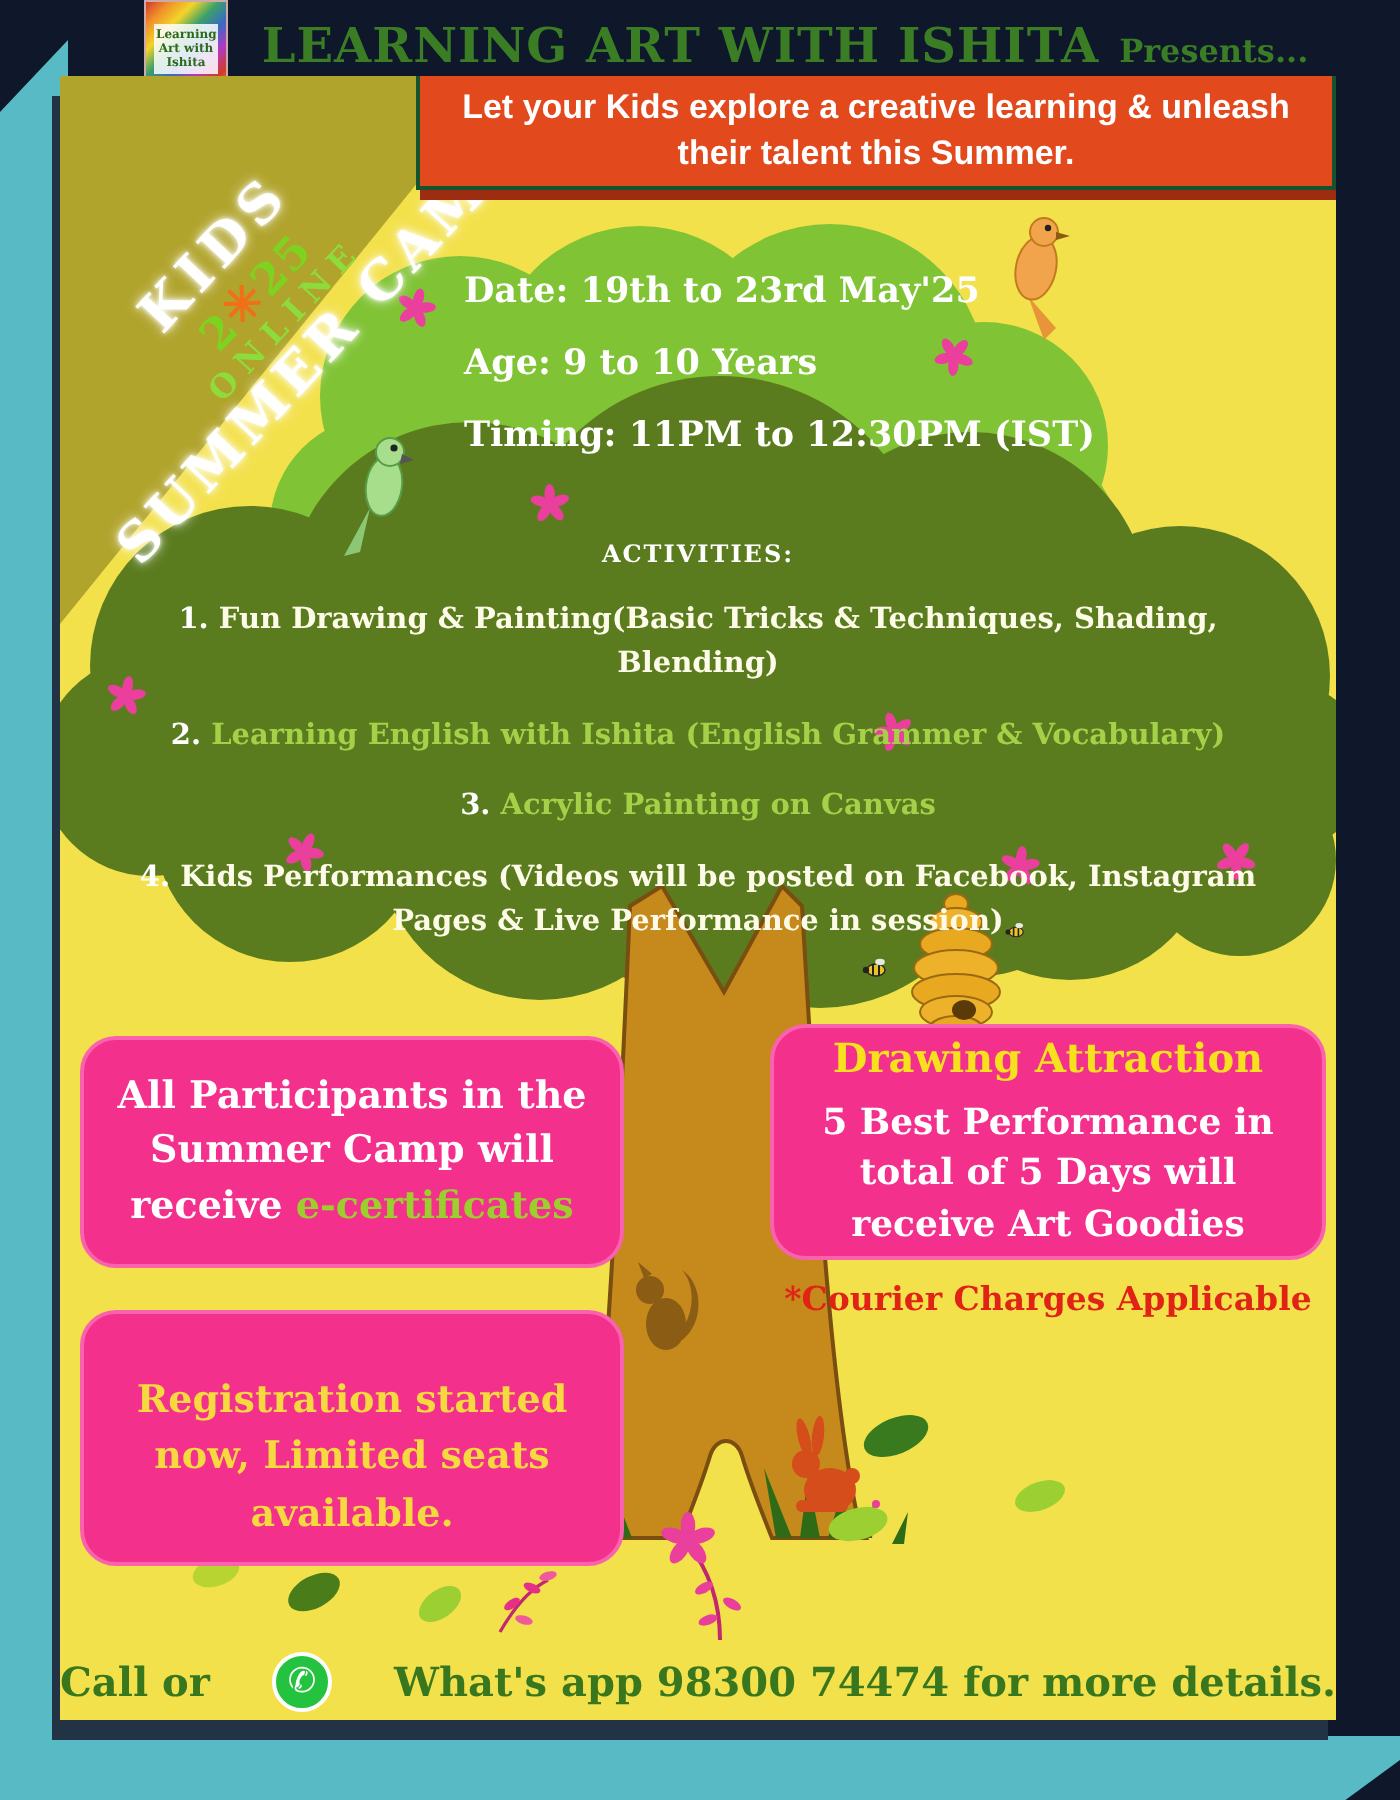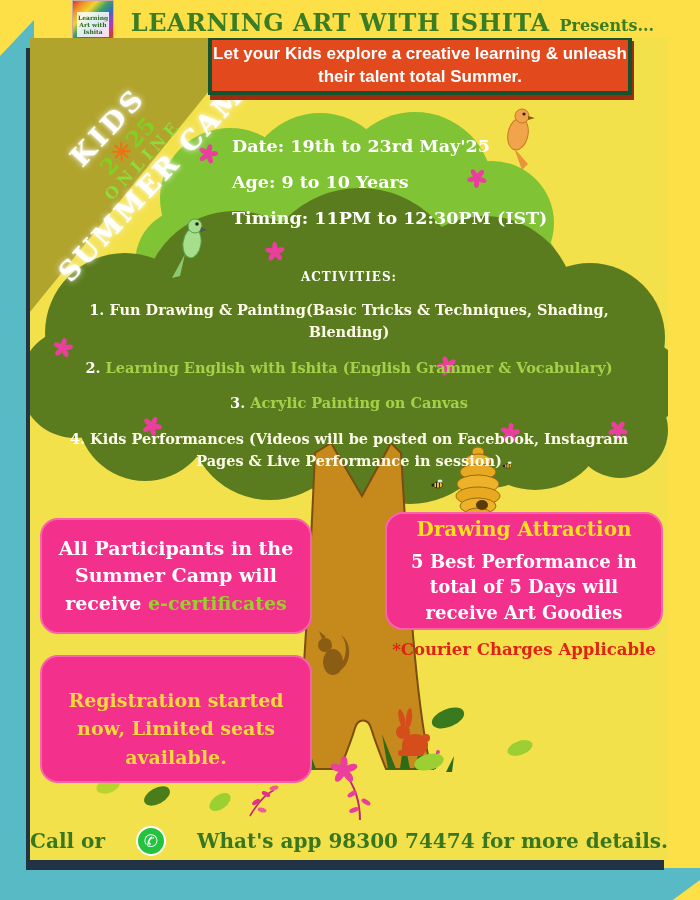--- a/index.html
+++ b/index.html
@@ -1,16 +1,16 @@
 <!DOCTYPE html>
 <html><head>
 <meta charset="utf-8">
 <style>
   html,body{margin:0;padding:0;background:#fff;}
-  .stage{position:relative;width:700px;height:900px;background:#fde047;overflow:hidden;
+  .stage{position:relative;width:700px;height:900px;background:#0f172a;overflow:hidden;
          font-family:"DejaVu Serif", serif;}
   
   .teal-board{position:absolute;left:0;top:0;width:700px;height:902px;background:#58bac5;
     clip-path:polygon(0px 56px,34px 20px,34px 868px,700px 868px,700px 880px,670px 902px,0px 902px);
     filter:drop-shadow(-4px 7px 0 #223345);}
   
   .header{position:absolute;left:85px;top:2px;width:615px;height:40px;display:flex;
     align-items:center;justify-content:center;gap:10px;}
   .title{color:#3a7d24;font-weight:bold;font-size:24px;letter-spacing:.5px;}
   .presents{color:#3a7d24;font-weight:bold;font-size:16px;padding-top:6px;}
@@ -27,22 +27,22 @@
   .ribbon{position:absolute;left:-36px;top:64px;width:280px;transform:rotate(-47deg);
     text-align:center;line-height:1.05;}
   .ribbon .kids{color:#fff;font-weight:bold;font-size:27px;letter-spacing:4px;
     text-shadow:0 0 6px rgba(255,255,255,.95),0 0 2px rgba(255,255,255,.9);}
   .ribbon .year{color:#7ed321;font-weight:bold;font-size:22px;letter-spacing:1px;}
   .ribbon .year .flower{color:#f07018;font-size:24px;}
   .ribbon .online{color:#8edc3c;font-weight:bold;font-size:16px;letter-spacing:5px;}
   .ribbon .camp{color:#fff;font-weight:bold;font-size:27px;letter-spacing:3px;white-space:nowrap;
     text-shadow:0 0 6px rgba(255,255,255,.95),0 0 2px rgba(255,255,255,.9);}
   
-  .banner{position:absolute;left:178px;top:-2px;width:424px;height:59px;background:#e2491c;
-    border:4px solid #14532d;box-shadow:2px 5px 0 #9c2d10;box-sizing:border-box;
+  .banner{position:absolute;left:178px;top:-2px;width:460px;height:59px;background:#e2491c;
+    border:2px solid #14532d;box-shadow:2px 5px 0 #9c2d10;box-sizing:border-box;
     display:flex;flex-direction:column;align-items:center;justify-content:center;
     font-family:"Liberation Sans", sans-serif;}
   .banner div{color:#fff;font-weight:bold;font-size:17px;line-height:1.3;text-align:center;}
   
   .tree-info{position:absolute;left:202px;top:98px;color:#fff;font-weight:bold;font-size:17.5px;}
   .tree-info div{margin-bottom:16px;}
   .activities{position:absolute;left:9px;right:9px;top:232px;text-align:center;color:#fff;font-weight:bold;}
   .activities .act-head{font-size:12px;letter-spacing:1px;margin-bottom:15px;}
   .activities .act-line{font-size:14.5px;margin:0 auto 13px auto;max-width:604px;line-height:1.55;}
   .act-num{color:#fff;}
@@ -241,21 +241,21 @@
       <div class="kids">KIDS</div>
       <div class="year">
         <span>2</span><span class="flower">✳</span><span>25</span>
       </div>
       <div class="online">ONLINE</div>
       <div class="camp">SUMMER CAMP</div>
     </div>
 
     <div class="banner">
       <div>Let your Kids explore a creative learning &amp; unleash</div>
-      <div>their talent total Summer.</div>
+      <div>their talent this Summer.</div>
     </div>
 
     <div class="tree-info">
       <div>Date: 19th to 23rd May'25</div>
       <div>Age: 9 to 10 Years</div>
       <div>Timing: 11PM to 12:30PM (IST)</div>
     </div>
 
     <div class="activities">
       <div class="act-head">ACTIVITIES:</div>

